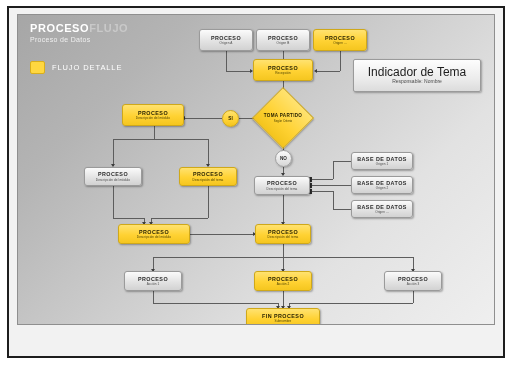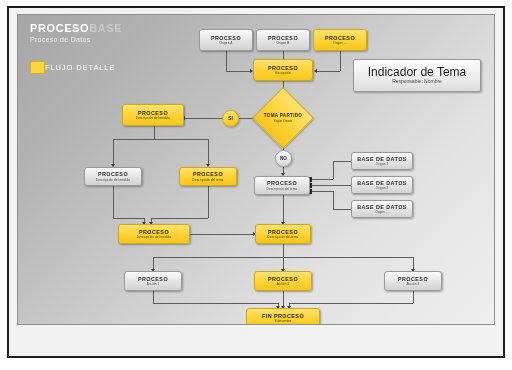--- a/index.html
+++ b/index.html
@@ -23,21 +23,21 @@
     border:1px solid #8f8f8f;box-sizing:border-box;overflow:hidden;
   }
 
   
   #title-block{position:absolute;left:12px;top:8px;}
   .t-main{font-size:11px;font-weight:bold;letter-spacing:.6px;color:#ffffff;line-height:11px;}
   .t-main .dim{color:#c9c9c9;font-weight:bold;}
   .t-sub{font-size:7px;color:#efefef;letter-spacing:.3px;margin-top:2px;}
 
   
-  #legend{position:absolute;left:12px;top:46px;display:flex;align-items:center;text-align:center;}
+  #legend{position:absolute;left:12px;top:46px;display:flex;align-items:center;gap:7px;text-align:center;}
   .legend-swatch{width:13px;height:11px;border-radius:2px;background:#ffd740;border:1px solid #d9ae1b;}
   .legend-label{font-size:7.5px;color:#ffffff;letter-spacing:.9px;}
 
   
   .node{
     position:absolute;box-sizing:border-box;border-radius:3px;
     display:flex;flex-direction:column;align-items:center;justify-content:center;
     text-align:center;box-shadow:1px 1px 2px rgba(0,0,0,.32);
     border:1px solid #9a9a9a;
   }
@@ -115,21 +115,21 @@
 </head>
 <body>
 
 <div id="page">
 
   <div id="frame-border"></div>
 
   <div id="canvas">
 
     <div id="title-block">
-      <div class="t-main"><span>PROCESO</span><span class="dim">BASE</span></div>
+      <div class="t-main"><span>PROCESO</span><span class="dim">FLUJO</span></div>
       <div class="t-sub">Proceso de Datos</div>
     </div>
 
     <div id="legend">
       <div class="legend-swatch"></div>
       <div class="legend-label">FLUJO DETALLE</div>
     </div>
 
     <div id="frame-card">
       <div id="frame-right">

